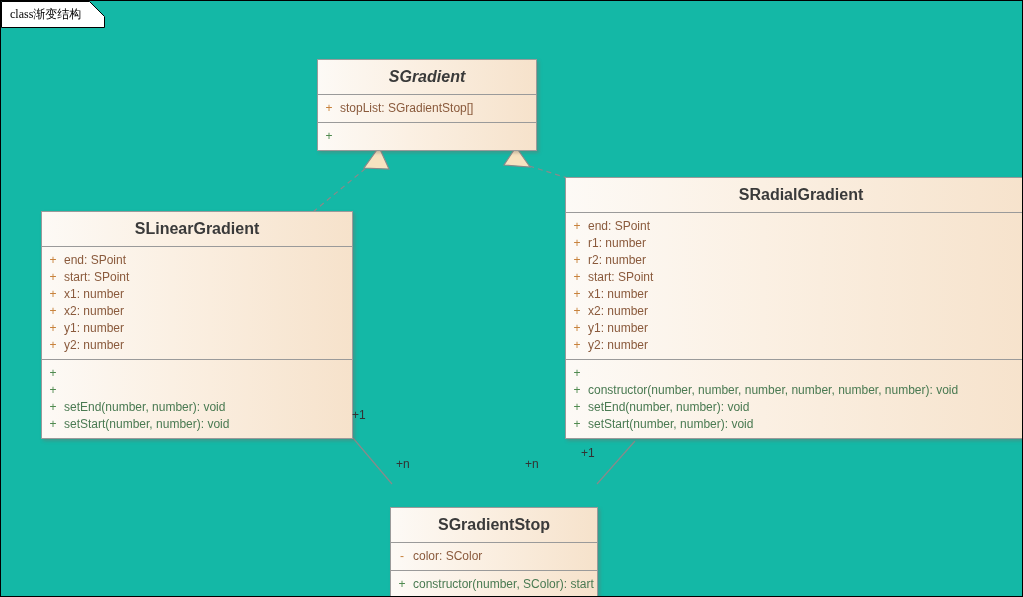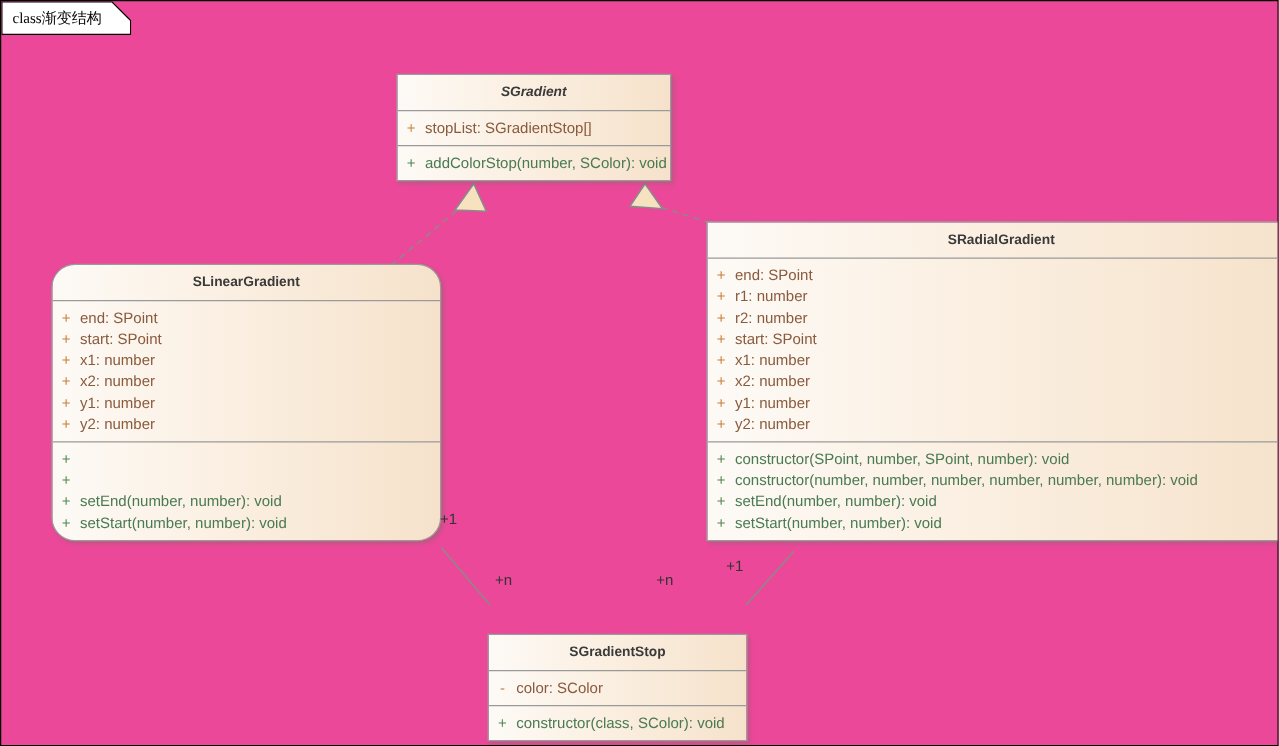--- a/index.html
+++ b/index.html
@@ -9,21 +9,21 @@
     background: #ffffff;
   }
   body {
     font-family: "Liberation Sans", "DejaVu Sans", sans-serif;
   }
 
   #canvas {
     position: relative;
     width: 1023px;
     height: 597px;
-    background: #ec4899;
+    background: #14b8a6;
     border: 1px solid #000000;
     box-sizing: border-box;
     overflow: hidden;
   }
 
   
   #frame-tab {
     position: absolute;
     left: 0px;
     top: 0px;
@@ -68,21 +68,21 @@
     position: absolute;
     box-sizing: border-box;
     border: 1px solid #9a9a9a;
     background: linear-gradient(to right, #fdfaf6 0%, #fbf0e3 42%, #f6e2cb 100%);
     box-shadow: 2px 2px 3px rgba(120,110,100,0.40);
     z-index: 2;
     overflow: hidden;
   }
   .uml-class .title-bar {
     text-align: center;
-    font-size: 11px;
+    font-size: 16px;
     font-weight: bold;
     color: #3a3a3a;
     padding: 8px 6px 8px 6px;
     border-bottom: 1px solid #9a9a9a;
     white-space: nowrap;
   }
   .uml-class.abstract .title-bar { font-style: italic; }
 
   .compartment {
     padding: 5px 0 5px 0;
@@ -105,21 +105,21 @@
     color: #c8823c;
     font-size: 12px;
   }
   .member .sig { color: #8a5a3c; }
 
   .compartment.ops .member .vis { color: #4f8a4f; }
   .compartment.ops .member .sig { color: #4a7a52; }
 
   
   #cls-sgradient        { left: 316px; top: 58px;  width: 220px; }
-  #cls-slinear          { left: 40px;  top: 210px; width: 312px; border-radius: 19px; }
+  #cls-slinear          { left: 40px;  top: 210px; width: 312px; }
   #cls-sradial          { left: 564px; top: 176px; width: 472px; }
   #cls-sgradientstop    { left: 389px; top: 506px; width: 208px; }
 </style>
 </head>
 <body>
 
 <div id="canvas">
 
   <div id="frame-tab">
     <svg width="104" height="27" viewBox="0 0 104 27">
@@ -158,21 +158,20 @@
     <div class="title-bar">SGradient</div>
     <div class="compartment attrs">
       <div class="member">
         <span class="vis">+</span>
         <span class="sig">stopList: SGradientStop[]</span>
       </div>
     </div>
     <div class="compartment ops">
       <div class="member">
         <span class="vis">+</span>
-        <span class="sig">addColorStop(number, SColor): void</span>
       </div>
     </div>
   </div>
 
   <div class="uml-class" id="cls-slinear">
     <div class="title-bar">SLinearGradient</div>
     <div class="compartment attrs">
       <div class="member">
         <span class="vis">+</span>
         <span class="sig">end: SPoint</span>
@@ -248,21 +247,20 @@
         <span class="sig">y1: number</span>
       </div>
       <div class="member">
         <span class="vis">+</span>
         <span class="sig">y2: number</span>
       </div>
     </div>
     <div class="compartment ops">
       <div class="member">
         <span class="vis">+</span>
-        <span class="sig">constructor(SPoint, number, SPoint, number): void</span>
       </div>
       <div class="member">
         <span class="vis">+</span>
         <span class="sig">constructor(number, number, number, number, number, number): void</span>
       </div>
       <div class="member">
         <span class="vis">+</span>
         <span class="sig">setEnd(number, number): void</span>
       </div>
       <div class="member">
@@ -276,18 +274,18 @@
     <div class="title-bar">SGradientStop</div>
     <div class="compartment attrs">
       <div class="member">
         <span class="vis">-</span>
         <span class="sig">color: SColor</span>
       </div>
     </div>
     <div class="compartment ops">
       <div class="member">
         <span class="vis">+</span>
-        <span class="sig">constructor(class, SColor): void</span>
+        <span class="sig">constructor(number, SColor): start</span>
       </div>
     </div>
   </div>
 
 </div>
 
 </body></html>

